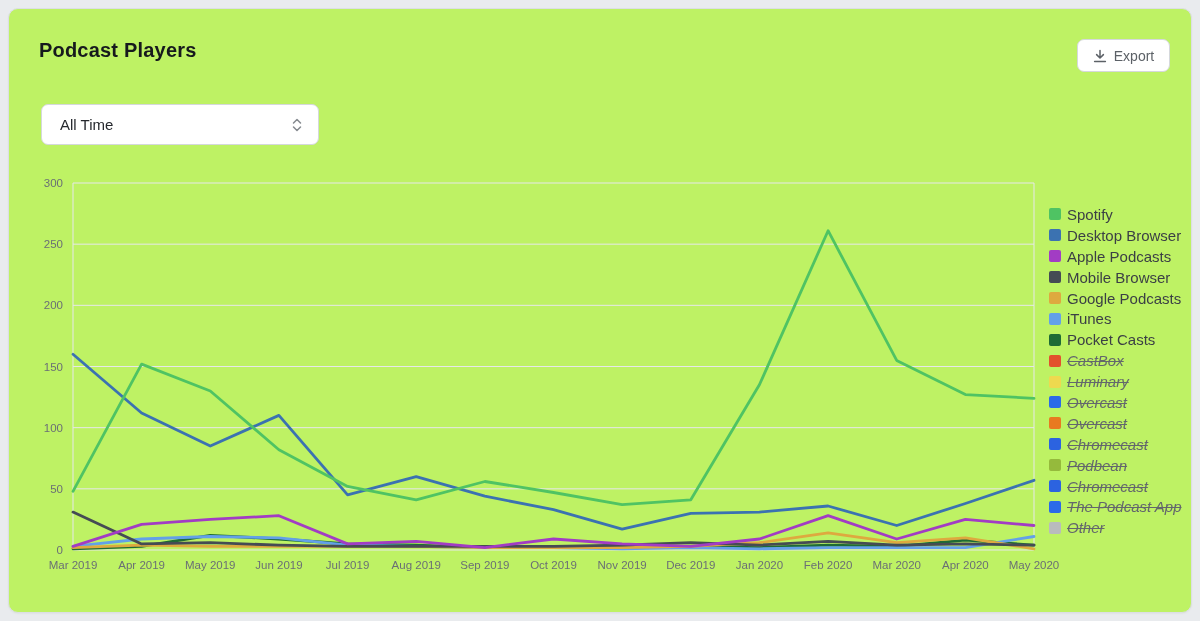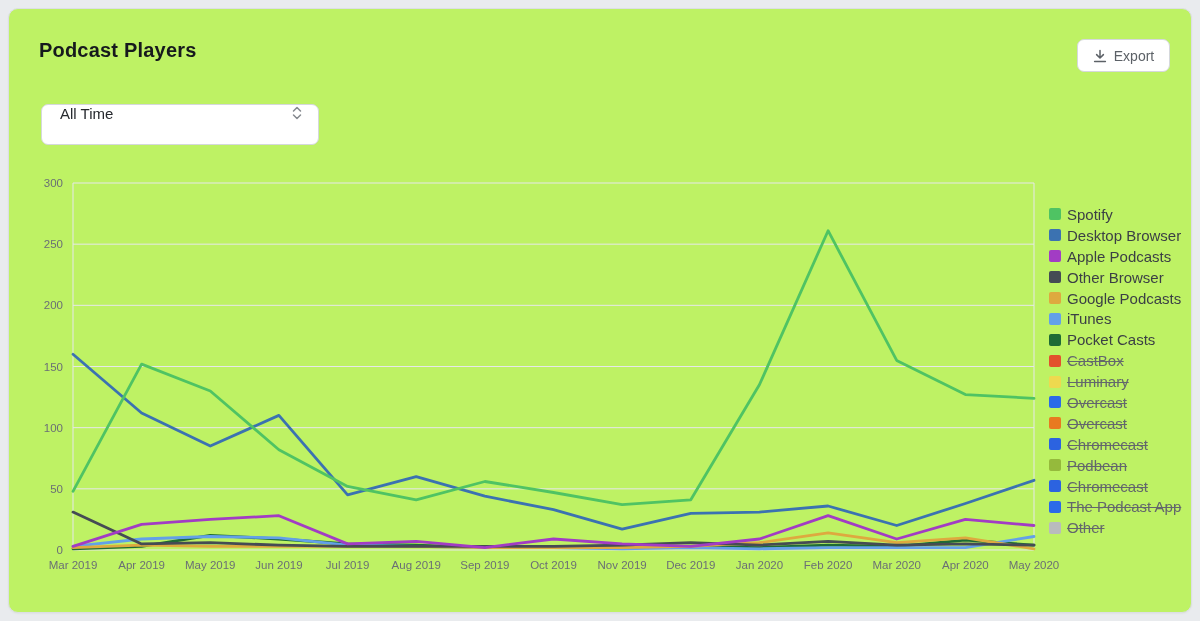--- a/index.html
+++ b/index.html
@@ -25,21 +25,21 @@
   }
   .export-btn {
     position:absolute; left:1054px; top:30px; width:93px; height:33px;
     background:#fff; border:1px solid #d5d8dc; border-radius:7px;
     display:flex; align-items:center; justify-content:center; gap:7px;
     font-family:inherit; font-size:14px; color:#5c6167; cursor:pointer;margin-left:14px;
   }
   .select-box {
     position:absolute; left:32px; top:95px; width:278px; height:41px;
     background:#fff; border:1px solid #d5d8dc; border-radius:7px;
-    display:flex; cursor:pointer;
+    display:flex; align-items:center; cursor:pointer;
   }
   .select-box .value {
     padding-left:18px; font-size:15px; color:#26292e; flex:1;
   }
   .select-box .chev { margin-right:14px; display:flex; }
   .chart-svg { position:absolute; left:22px; top:162px; }
   .chart-svg text {
     font-family:"Liberation Sans", sans-serif;
     font-size:11.5px; fill:#6a6f75;
   }
@@ -49,21 +49,21 @@
   .legend-row {
     display:flex; align-items:center; height:20.9px; cursor:pointer;
   }
   .swatch {
     width:12px; height:12px; border-radius:2px; margin-right:6px; flex:0 0 12px;
   }
   .legend-label {
     font-size:15px; color:#3b3f45; white-space:nowrap;
   }
   .legend-row.off .legend-label {
-    color:#63676c; text-decoration:line-through;
+    color:#63676c; text-decoration:line-through;font-style:italic;
   }
 </style>
 </head>
 <body>
 
 <div class="card">
 
   <div class="page-title">Podcast Players</div>
 
   <button class="export-btn">
@@ -134,21 +134,21 @@
       <div class="legend-row">
         <span class="swatch" style="background: rgb(59, 114, 177);"></span>
         <span class="legend-label">Desktop Browser</span>
       </div>
       <div class="legend-row">
         <span class="swatch" style="background: rgb(162, 60, 196);"></span>
         <span class="legend-label">Apple Podcasts</span>
       </div>
       <div class="legend-row">
         <span class="swatch" style="background: rgb(69, 75, 84);"></span>
-        <span class="legend-label">Other Browser</span>
+        <span class="legend-label">Mobile Browser</span>
       </div>
       <div class="legend-row">
         <span class="swatch" style="background: rgb(222, 169, 63);"></span>
         <span class="legend-label">Google Podcasts</span>
       </div>
       <div class="legend-row">
         <span class="swatch" style="background: rgb(99, 160, 232);"></span>
         <span class="legend-label">iTunes</span>
       </div>
       <div class="legend-row">

